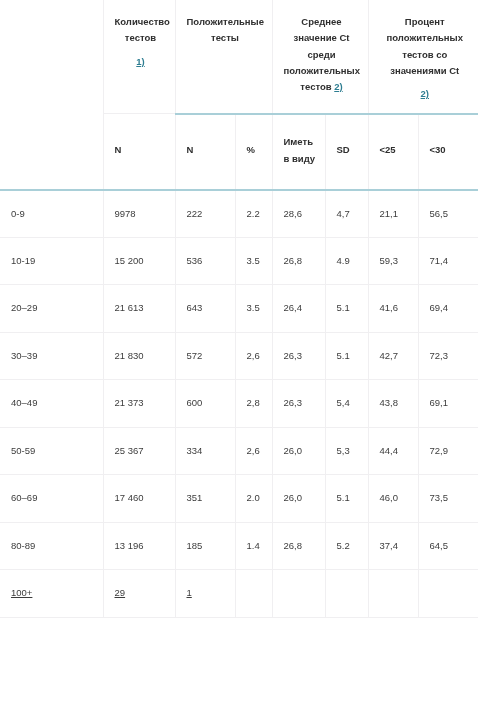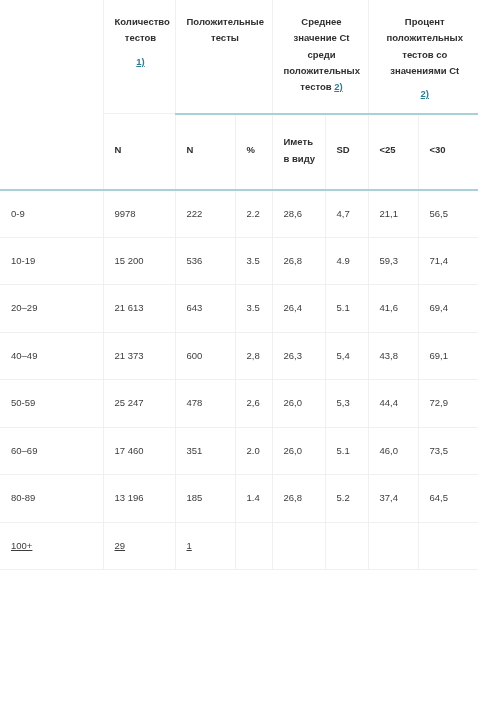--- a/index.html
+++ b/index.html
@@ -158,33 +158,43 @@
         <td>20–29</td>
         <td>21 613</td>
         <td>643</td>
         <td>3.5</td>
         <td>26,4</td>
         <td>5.1</td>
         <td>41,6</td>
         <td class="last-cell">69,4</td>
       </tr>
       <tr>
+        <td>30–39</td>
+        <td>21 830</td>
+        <td>572</td>
+        <td>2,6</td>
+        <td>26,3</td>
+        <td>5.1</td>
+        <td>42,7</td>
+        <td class="last-cell">72,3</td>
+      </tr>
+      <tr>
         <td>40–49</td>
         <td>21 373</td>
         <td>600</td>
         <td>2,8</td>
         <td>26,3</td>
         <td>5,4</td>
         <td>43,8</td>
         <td class="last-cell">69,1</td>
       </tr>
       <tr>
         <td>50-59</td>
-        <td>25 247</td>
-        <td>478</td>
+        <td>25 367</td>
+        <td>334</td>
         <td>2,6</td>
         <td>26,0</td>
         <td>5,3</td>
         <td>44,4</td>
         <td class="last-cell">72,9</td>
       </tr>
       <tr>
         <td>60–69</td>
         <td>17 460</td>
         <td>351</td>

